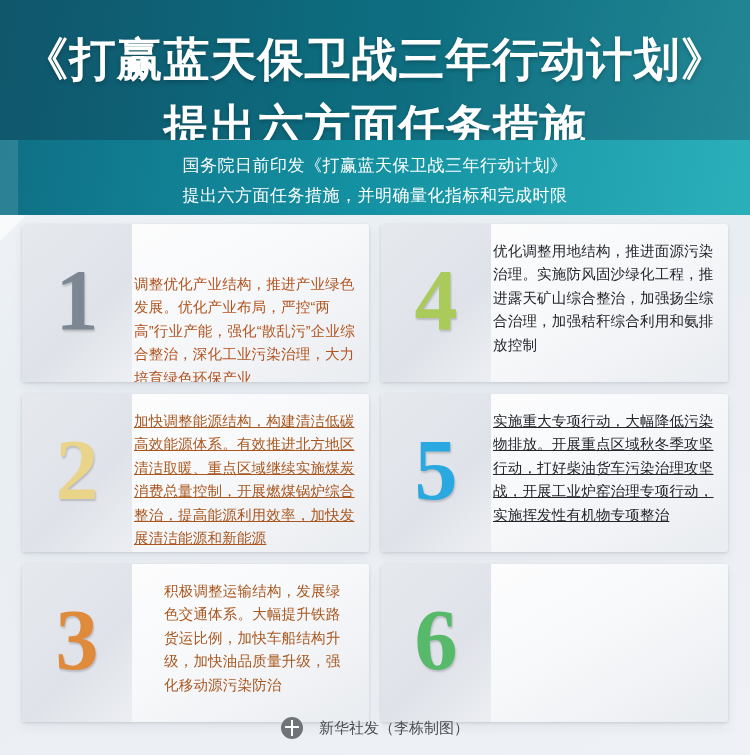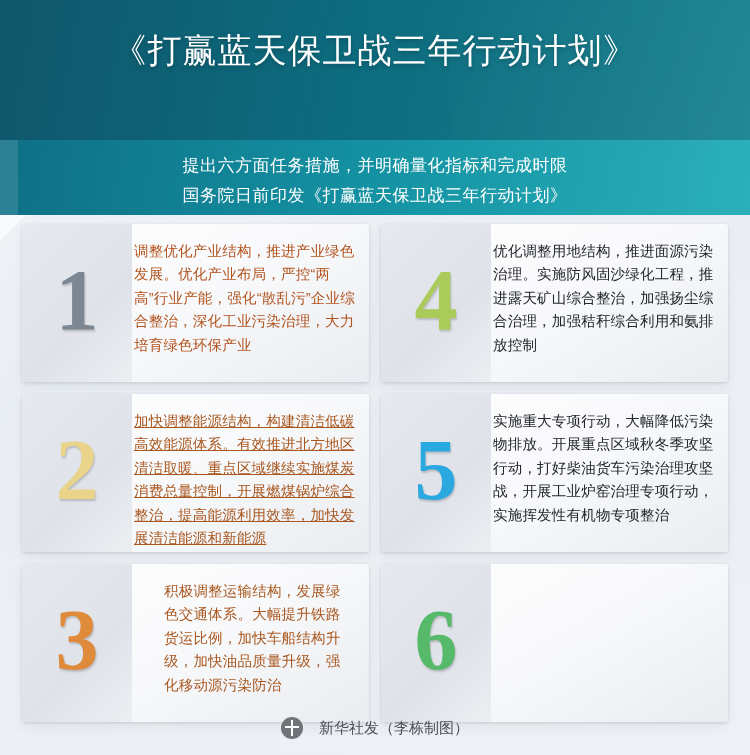--- a/index.html
+++ b/index.html
@@ -38,22 +38,22 @@
     height: 140px;
     background: linear-gradient(120deg, rgba(255,255,255,0) 0%, rgba(255,255,255,0.06) 100%);
   }
   .title {
     position: absolute;
     top: 26px;
     left: 0;
     width: 750px;
     text-align: center;
     color: #ffffff;
-    font-size: 34px;
-    font-weight: normal;
+    font-size: 46px;
+    font-weight: bold;
     letter-spacing: 1px;
     line-height: 1.45;
     text-shadow: 0 2px 4px rgba(0,0,0,0.25);
   }
   .title .line2 {
     display: block;
   }
   
   .sub-band {
     position: absolute;
@@ -192,52 +192,53 @@
   }
 </style>
 </head>
 <body>
 
 <div class="poster">
 
   <div class="top-band"></div>
   <div class="title">
     <span>《打赢蓝天保卫战三年行动计划》</span>
+    <span class="line2">提出六方面任务措施</span>
   </div>
 
   <div class="sub-band">
     <div class="ribbon-left"></div>
   </div>
   <div class="subtitle">
+    <div>国务院日前印发《打赢蓝天保卫战三年行动计划》</div>
     <div>提出六方面任务措施，并明确量化指标和完成时限</div>
-    <div>国务院日前印发《打赢蓝天保卫战三年行动计划》</div>
   </div>
 
   <div class="corner-tl"></div>
 
   <div class="grid">
 
     <div class="card orange">
       <div class="num" style="color: rgb(124, 135, 147);">1</div>
-      <div class="card-text" style="color: rgb(178, 82, 29);">调整优化产业结构，推进产业绿色发展。优化产业布局，严控“两高”行业产能，强化“散乱污”企业综合整治，深化工业污染治理，大力培育绿色环保产业</div>
+      <div class="card-text" style="color: rgb(178, 82, 29); margin-top: 33px;">调整优化产业结构，推进产业绿色发展。优化产业布局，严控“两高”行业产能，强化“散乱污”企业综合整治，深化工业污染治理，大力培育绿色环保产业</div>
     </div>
 
     <div class="card dark">
       <div class="num" style="color: rgb(170, 203, 90);">4</div>
       <div class="card-text" style="color: rgb(35, 38, 43);">优化调整用地结构，推进面源污染治理。实施防风固沙绿化工程，推进露天矿山综合整治，加强扬尘综合治理，加强秸秆综合利用和氨排放控制</div>
     </div>
 
     <div class="card orange2">
       <div class="num" style="color: rgb(233, 212, 138);">2</div>
       <div class="card-text" style="color: rgb(169, 87, 31);">加快调整能源结构，构建清洁低碳高效能源体系。有效推进北方地区清洁取暖、重点区域继续实施煤炭消费总量控制，开展燃煤锅炉综合整治，提高能源利用效率，加快发展清洁能源和新能源</div>
     </div>
 
     <div class="card dark">
       <div class="num" style="color: rgb(42, 168, 224);">5</div>
-      <div class="card-text" style="color: rgb(35, 38, 43);">实施重大专项行动，大幅降低污染物排放。开展重点区域秋冬季攻坚行动，打好柴油货车污染治理攻坚战，开展工业炉窑治理专项行动，实施挥发性有机物专项整治</div>
+      <div class="card-text" style="color: rgb(35, 38, 43); text-decoration: underline;">实施重大专项行动，大幅降低污染物排放。开展重点区域秋冬季攻坚行动，打好柴油货车污染治理攻坚战，开展工业炉窑治理专项行动，实施挥发性有机物专项整治</div>
     </div>
 
     <div class="card orange3">
       <div class="num" style="color: rgb(224, 138, 60);">3</div>
       <div class="card-text" style="color: rgb(169, 87, 31);">积极调整运输结构，发展绿色交通体系。大幅提升铁路货运比例，加快车船结构升级，加快油品质量升级，强化移动源污染防治</div>
     </div>
 
     <div class="card dark">
       <div class="num" style="color: rgb(87, 185, 106);">6</div>
     </div>

